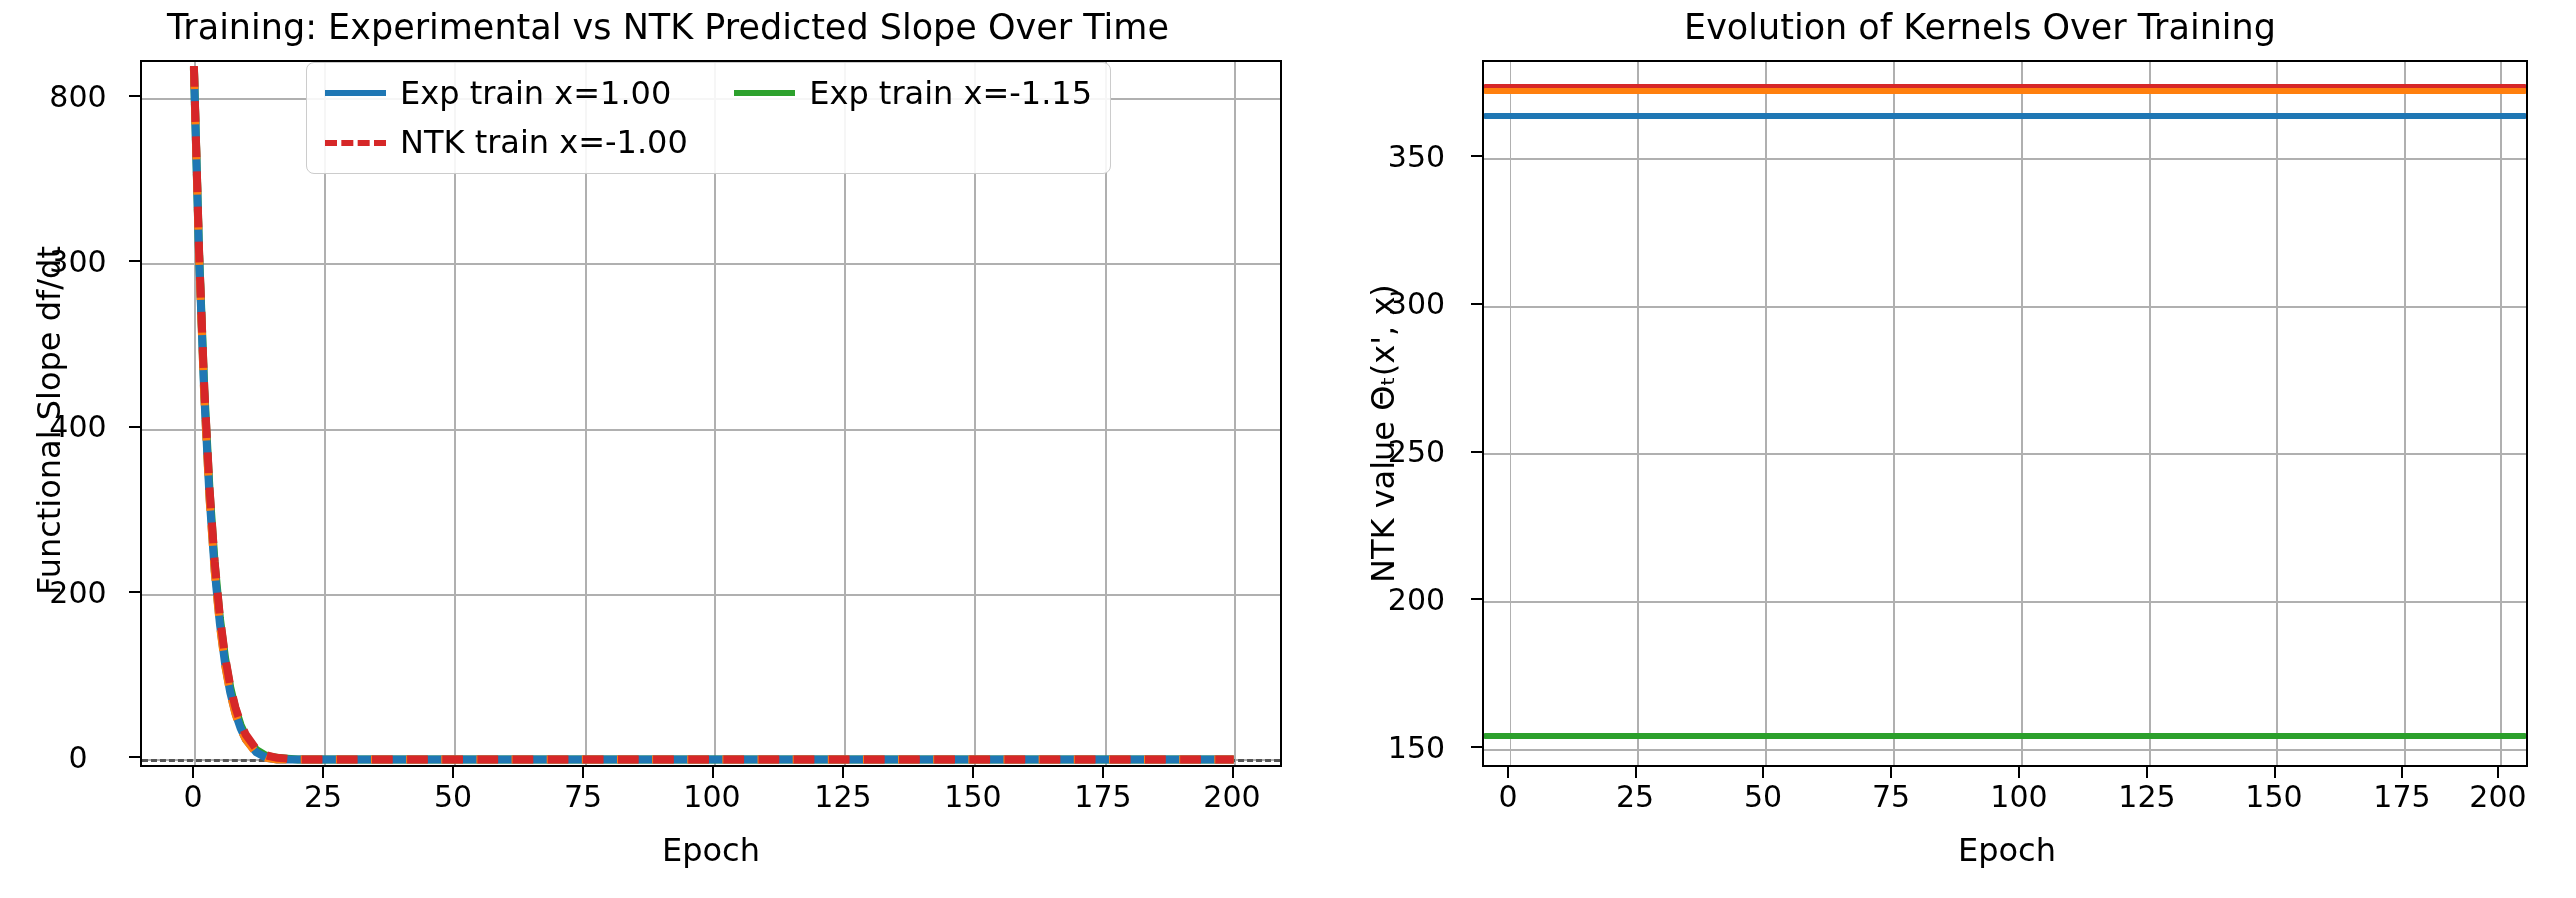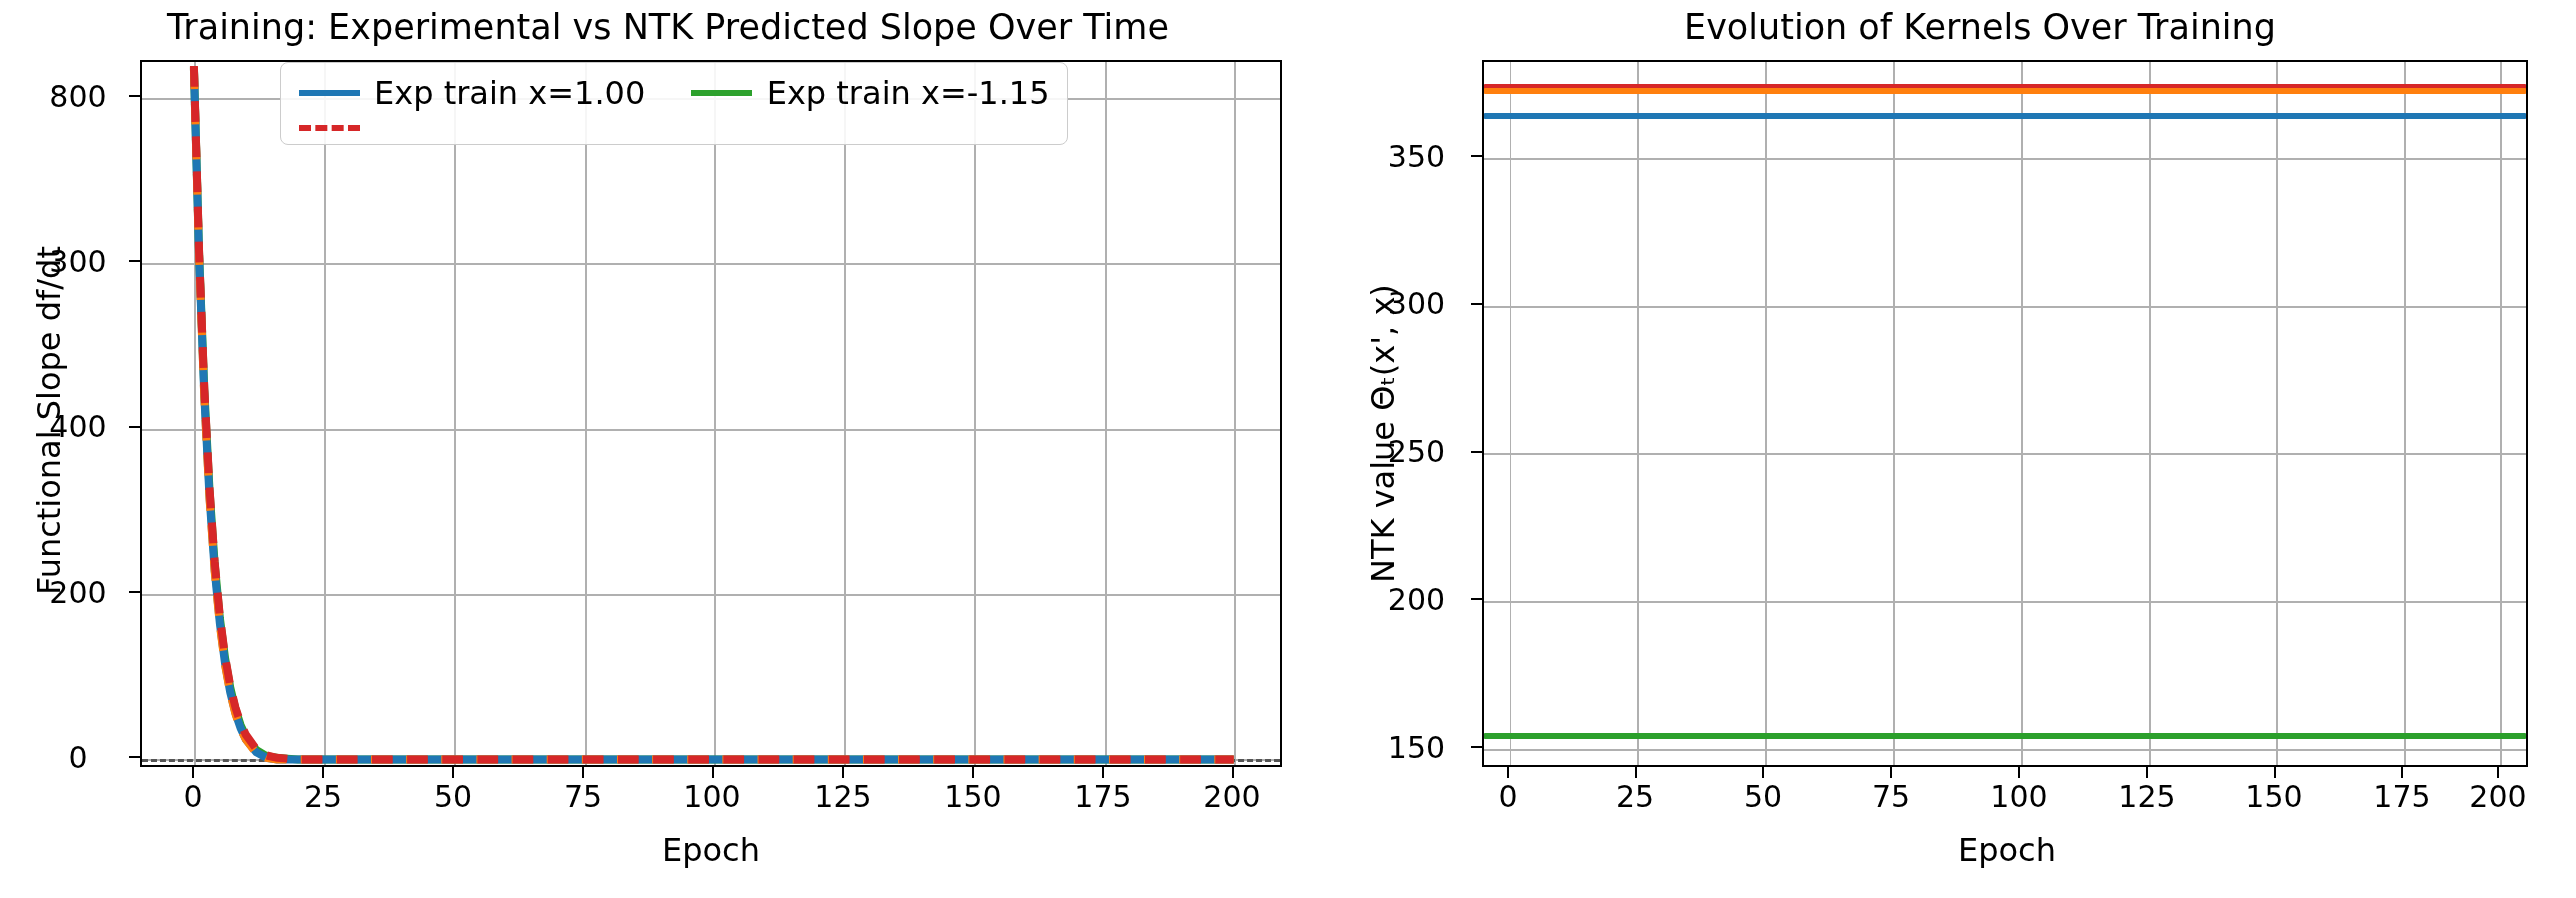--- a/index.html
+++ b/index.html
@@ -58,21 +58,21 @@
   .legend{
     position:absolute;background:rgba(255,255,255,0.88);
     border:1.6px solid #cccccc;border-radius:8px;
     padding:12.8px 17.6px;box-sizing:border-box;
   }
   .legend-grid2{display:grid;grid-template-columns:auto auto;column-gap:46px;row-gap:14.4px;}
   .legend-entry{display:flex;align-items:center;gap:14.4px;white-space:nowrap;}
   .legend-swatch{width:61px;height:0;border-top-width:6.4px;border-top-style:solid;flex:0 0 auto;}
   .legend-swatch.dashed{border-top-style:dashed;}
   .legend-text{font-size:32px;line-height:35px;color:#000;}
-  .legend-left{left:280px;top:62px;}
+  .legend-left{left:306px;top:62px;}
 </style>
 </head>
 <body>
 
 <div class="figure">
 
   <div class="panel panel-left">
 
     <div class="title">Training: Experimental vs NTK Predicted Slope Over Time</div>
 
@@ -150,20 +150,21 @@
         <div class="legend-entry">
           <span class="legend-swatch" style="border-top-color:#1f77b4;"></span>
           <span class="legend-text">Exp train x=1.00</span>
         </div>
         <div class="legend-entry">
           <span class="legend-swatch" style="border-top-color:#2ca02c;"></span>
           <span class="legend-text">Exp train x=-1.15</span>
         </div>
         <div class="legend-entry">
           <span class="legend-swatch dashed" style="border-top-color:#d62728;"></span>
+          <span class="legend-text">NTK train x=-1.00</span>
         </div>
       </div>
     </div>
   </div>
 
   <div class="panel panel-right">
 
     <div class="title">Evolution of Kernels Over Training</div>
 
     <div class="axes axes-right" style="left:194px;">

